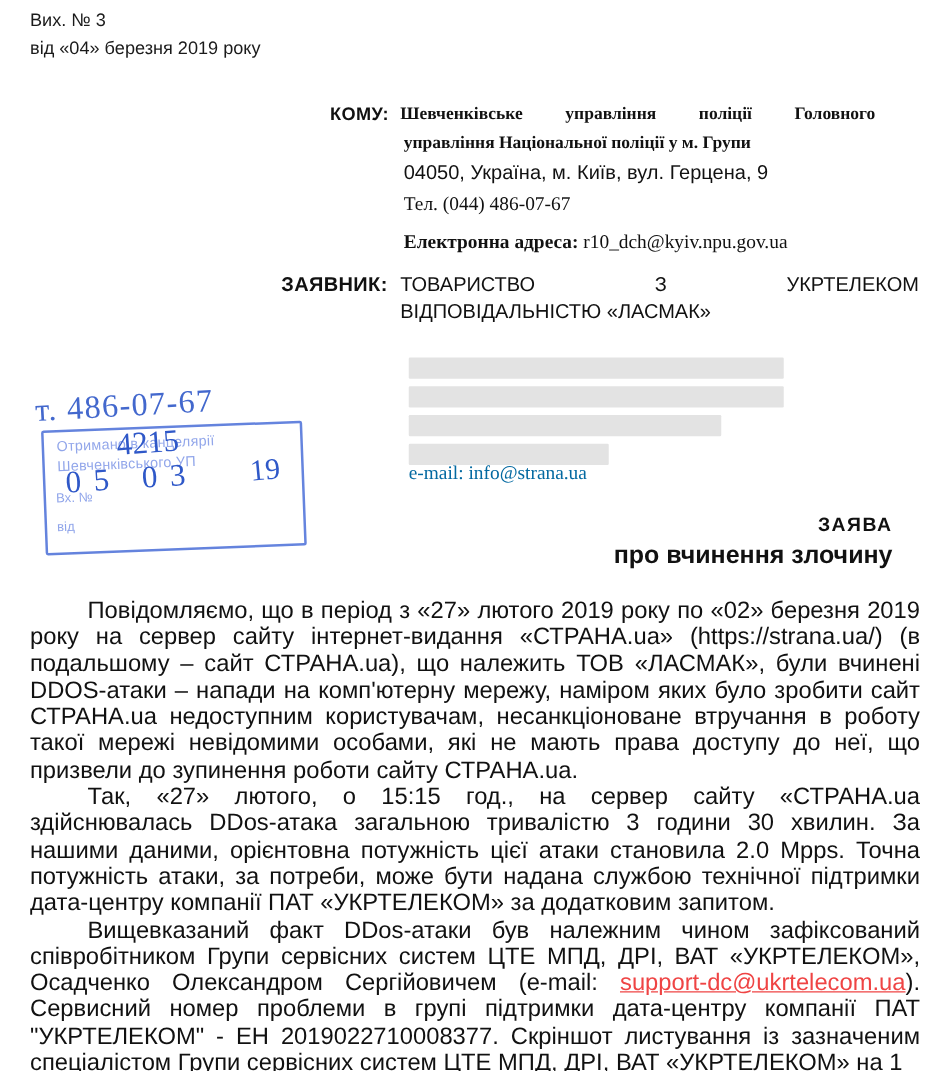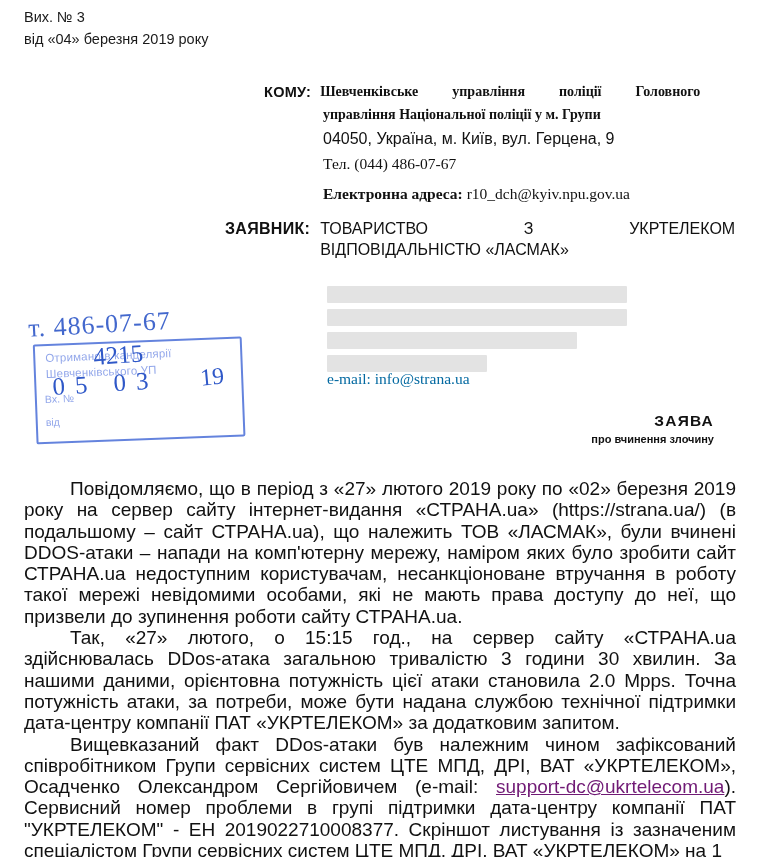--- a/index.html
+++ b/index.html
@@ -227,21 +227,21 @@
     width: 714px;
     text-align: right;
   }
   .doc-title .t1 {
     font-weight: bold;
     font-size: 15.5px;
     letter-spacing: 1.2px;
   }
   .doc-title .t2 {
     font-weight: bold;
-    font-size: 11px;
+    font-size: 20px;
     margin-top: 3px;
     margin-left: 21px;
   }
 
   
   .body-text {
     position: absolute;
     left: 24px;
     top: 478px;
     width: 712px;
@@ -249,21 +249,21 @@
     line-height: 21.3px;
     text-align: justify;
     color: #111111;
   }
   .body-text p {
     margin: 0 0 0 0;
     text-indent: 46px;
   }
   .body-text p + p { margin-top: 0; }
   .link {
-    color: #701a75;
+    color: #ef4444;
     text-decoration: underline;
   }
 </style>
 </head>
 <body>
 
 <div class="page">
 
   <div class="outgoing">
     <div>Вих. № 3</div>

